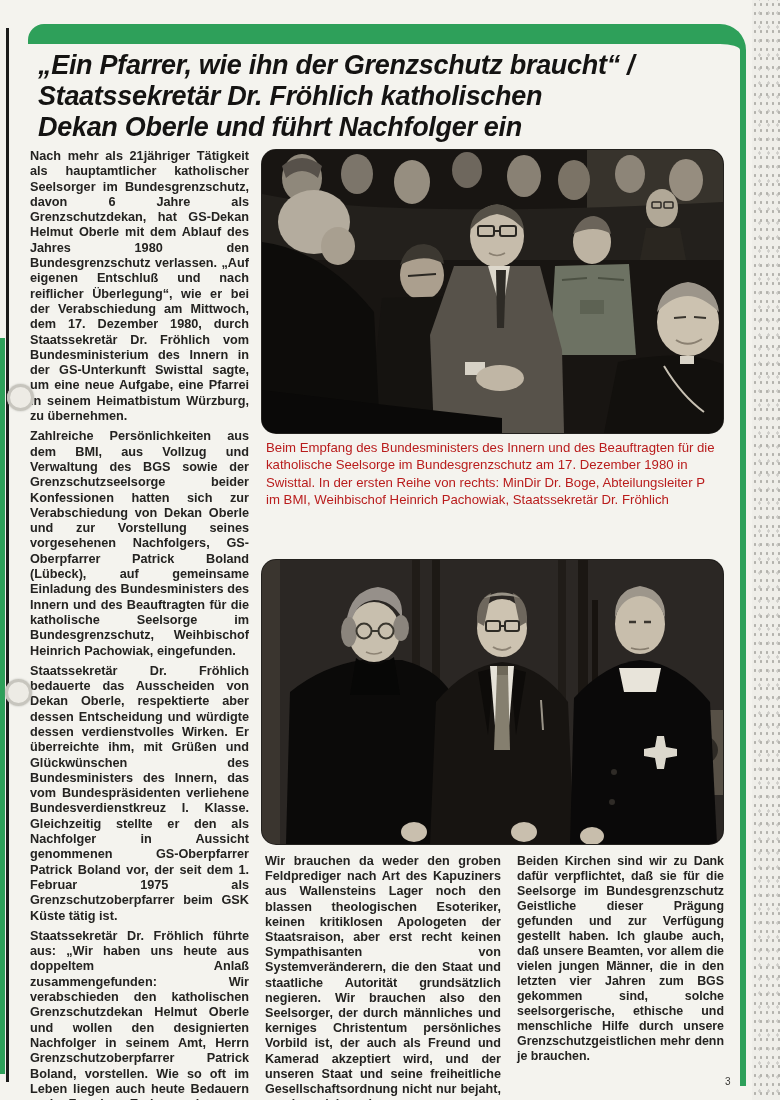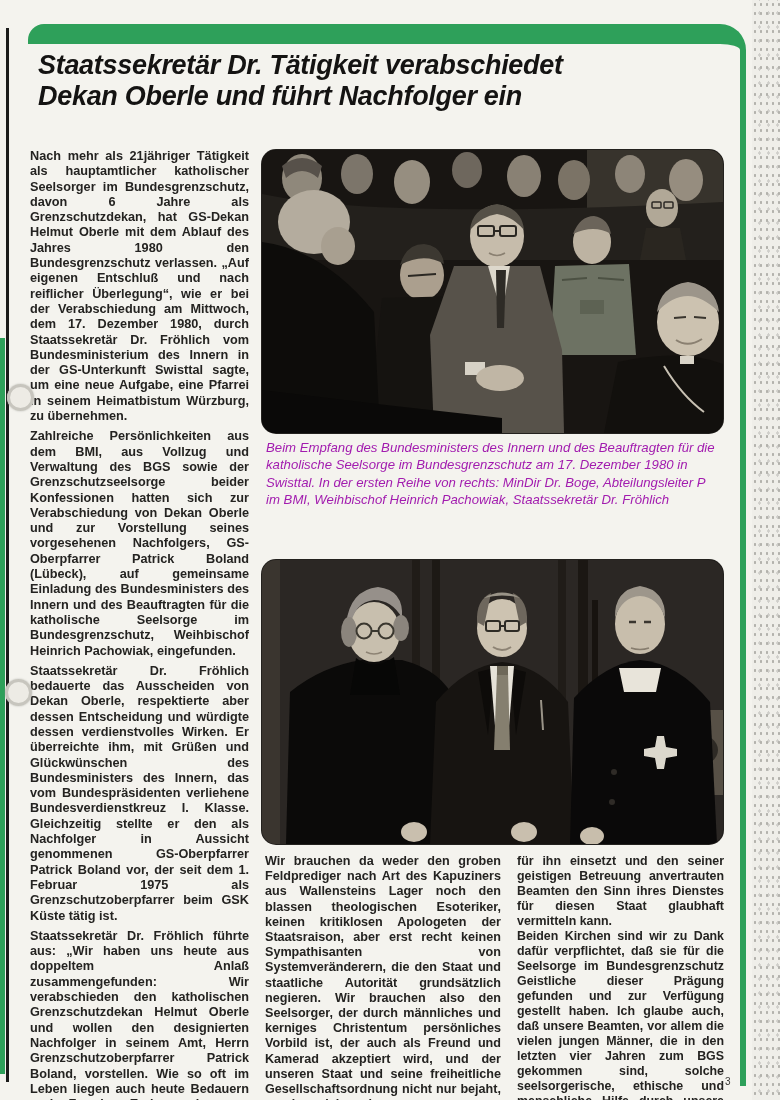--- a/index.html
+++ b/index.html
@@ -58,42 +58,43 @@
   .photo{
     position:absolute;left:262px;width:461px;background:#141210;
     border-radius:14px;overflow:hidden;box-shadow:0 0 0 1px #23211e;
   }
   .photo svg{display:block;width:100%;height:100%;}
   .photo-1{top:150px;height:283px;}
   .photo-2{top:560px;height:284px;}
 
   .caption{
     position:absolute;left:266px;width:456px;
-    font-style:italic;font-size:13.2px;line-height:17.3px;color:#a21caf;
+    font-size:13.2px;line-height:17.3px;color:#b91c1c;
   }
   .caption-1{top:439px;}
   .caption-2{top:536px;}
 
   .page-number{
     position:absolute;left:725px;top:1076px;
     font-size:10px;color:#3a3936;
   }
 </style>
 </head>
 <body>
 
 <div class="page">
 
   <div class="noise-strip"></div>
   <div class="green-frame"></div>
   <div class="edge-black"></div>
   <div class="edge-green"></div>
 
   <div class="headline">
-    <div>Staatssekretär Dr. Tätigkeit verabschiedet</div>
+    <div>„Ein Pfarrer, wie ihn der Grenzschutz braucht“ /</div>
+    <div>Staatssekretär Dr. Fröhlich katholischen</div>
     <div>Dekan Oberle und führt Nachfolger ein</div>
   </div>
 
   <div class="col col-left">
     <p>Nach mehr als 21jähriger Tätigkeit als hauptamtlicher katholischer Seelsorger im Bundesgrenzschutz, davon 6 Jahre als Grenzschutzdekan, hat GS-Dekan Helmut Oberle mit dem Ablauf des Jahres 1980 den Bundesgrenzschutz verlassen. „Auf eigenen Entschluß und nach reiflicher Überlegung“, wie er bei der Verabschiedung am Mittwoch, dem 17. Dezember 1980, durch Staatssekretär Dr. Fröhlich vom Bundesministerium des Innern in der GS-Unterkunft Swisttal sagte, um eine neue Aufgabe, eine Pfarrei in seinem Heimatbistum Würzburg, zu übernehmen.</p>
     <p>Zahlreiche Persönlichkeiten aus dem BMI, aus Vollzug und Verwaltung des BGS sowie der Grenzschutzseelsorge beider Konfessionen hatten sich zur Verabschiedung von Dekan Oberle und zur Vorstellung seines vorgesehenen Nachfolgers, GS-Oberpfarrer Patrick Boland (Lübeck), auf gemeinsame Einladung des Bundesministers des Innern und des Beauftragten für die katholische Seelsorge im Bundesgrenzschutz, Weihbischof Heinrich Pachowiak, eingefunden.</p>
     <p>Staatssekretär Dr. Fröhlich bedauerte das Ausscheiden von Dekan Oberle, respektierte aber dessen Entscheidung und würdigte dessen verdienstvolles Wirken. Er überreichte ihm, mit Grüßen und Glückwünschen des Bundesministers des Innern, das vom Bundespräsidenten verliehene Bundesverdienstkreuz I. Klasse. Gleichzeitig stellte er den als Nachfolger in Aussicht genommenen GS-Oberpfarrer Patrick Boland vor, der seit dem 1. Februar 1975 als Grenzschutzoberpfarrer beim GSK Küste tätig ist.</p>
     <p>Staatssekretär Dr. Fröhlich führte aus: „Wir haben uns heute aus doppeltem Anlaß zusammengefunden: Wir verabschieden den katholischen Grenzschutzdekan Helmut Oberle und wollen den designierten Nachfolger in seinem Amt, Herrn Grenzschutzoberpfarrer Patrick Boland, vorstellen. Wie so oft im Leben liegen auch heute Bedauern und Freude, Ende und neuer Beginn, dicht zusammen. Mit aufrichtigem Bedauern, wenn auch mit Verständnis für eine persönliche, wohl erwogene Entscheidung, sehen wir Sie, Herr Dekan Oberle, aus Ihrem Amt scheiden. Sie waren ein Mann, der sich in seinem Dienst der Nöte und Probleme der ihm mit anvertrauten Menschen fürsorglich angenommen hat, der aber gleichzeitig die Aufgabe des Sicherheitsorgans, der Bundesvollzugspolizei Bundesgrenzschutz, verstanden, bejaht und unterstützt hat. Sie waren also, kurz gesagt, ein Pfarrer, wie ihn der Grenzschutz braucht. Auch der Berufsstand des Geistlichen, des Pfarrers, weist ja – wie sollte es anders sein – Menschen sehr verschiedener Persönlichkeitsstrukturen auf. Bei weitem nicht jeder Persönlichkeitstyp wäre für den Dienst in</p>
   </div>
 
@@ -211,21 +212,20 @@
       <circle cx="350" cy="242" r="3" fill="#2f2b27"></circle>
       <ellipse cx="330" cy="276" rx="12" ry="9" fill="#c8beac"></ellipse>
     </svg>
   </div>
 
   <div class="col col-mid">
     <p>Wir brauchen da weder den groben Feldprediger nach Art des Kapuziners aus Wallensteins Lager noch den blassen theologischen Esoteriker, keinen kritiklosen Apologeten der Staatsraison, aber erst recht keinen Sympathisanten von Systemveränderern, die den Staat und staatliche Autorität grundsätzlich negieren. Wir brauchen also den Seelsorger, der durch männliches und kerniges Christentum persönliches Vorbild ist, der auch als Freund und Kamerad akzeptiert wird, und der unseren Staat und seine freiheitliche Gesellschaftsordnung nicht nur bejaht, sondern sich auch</p>
   </div>
 
   <div class="col col-right">
-    <p>für ihn einsetzt und den seiner geistigen Betreuung anvertrauten Beamten den Sinn ihres Dienstes für diesen Staat glaubhaft vermitteln kann.</p>
     <p>Beiden Kirchen sind wir zu Dank dafür verpflichtet, daß sie für die Seelsorge im Bundesgrenzschutz Geistliche dieser Prägung gefunden und zur Verfügung gestellt haben. Ich glaube auch, daß unsere Beamten, vor allem die vielen jungen Männer, die in den letzten vier Jahren zum BGS gekommen sind, solche seelsorgerische, ethische und menschliche Hilfe durch unsere Grenzschutzgeistlichen mehr denn je brauchen.</p>
 
   </div>
 
   <div class="page-number">3</div>
 
   <div class="punch punch1"></div>
   <div class="punch punch2"></div>
 
 </div>

